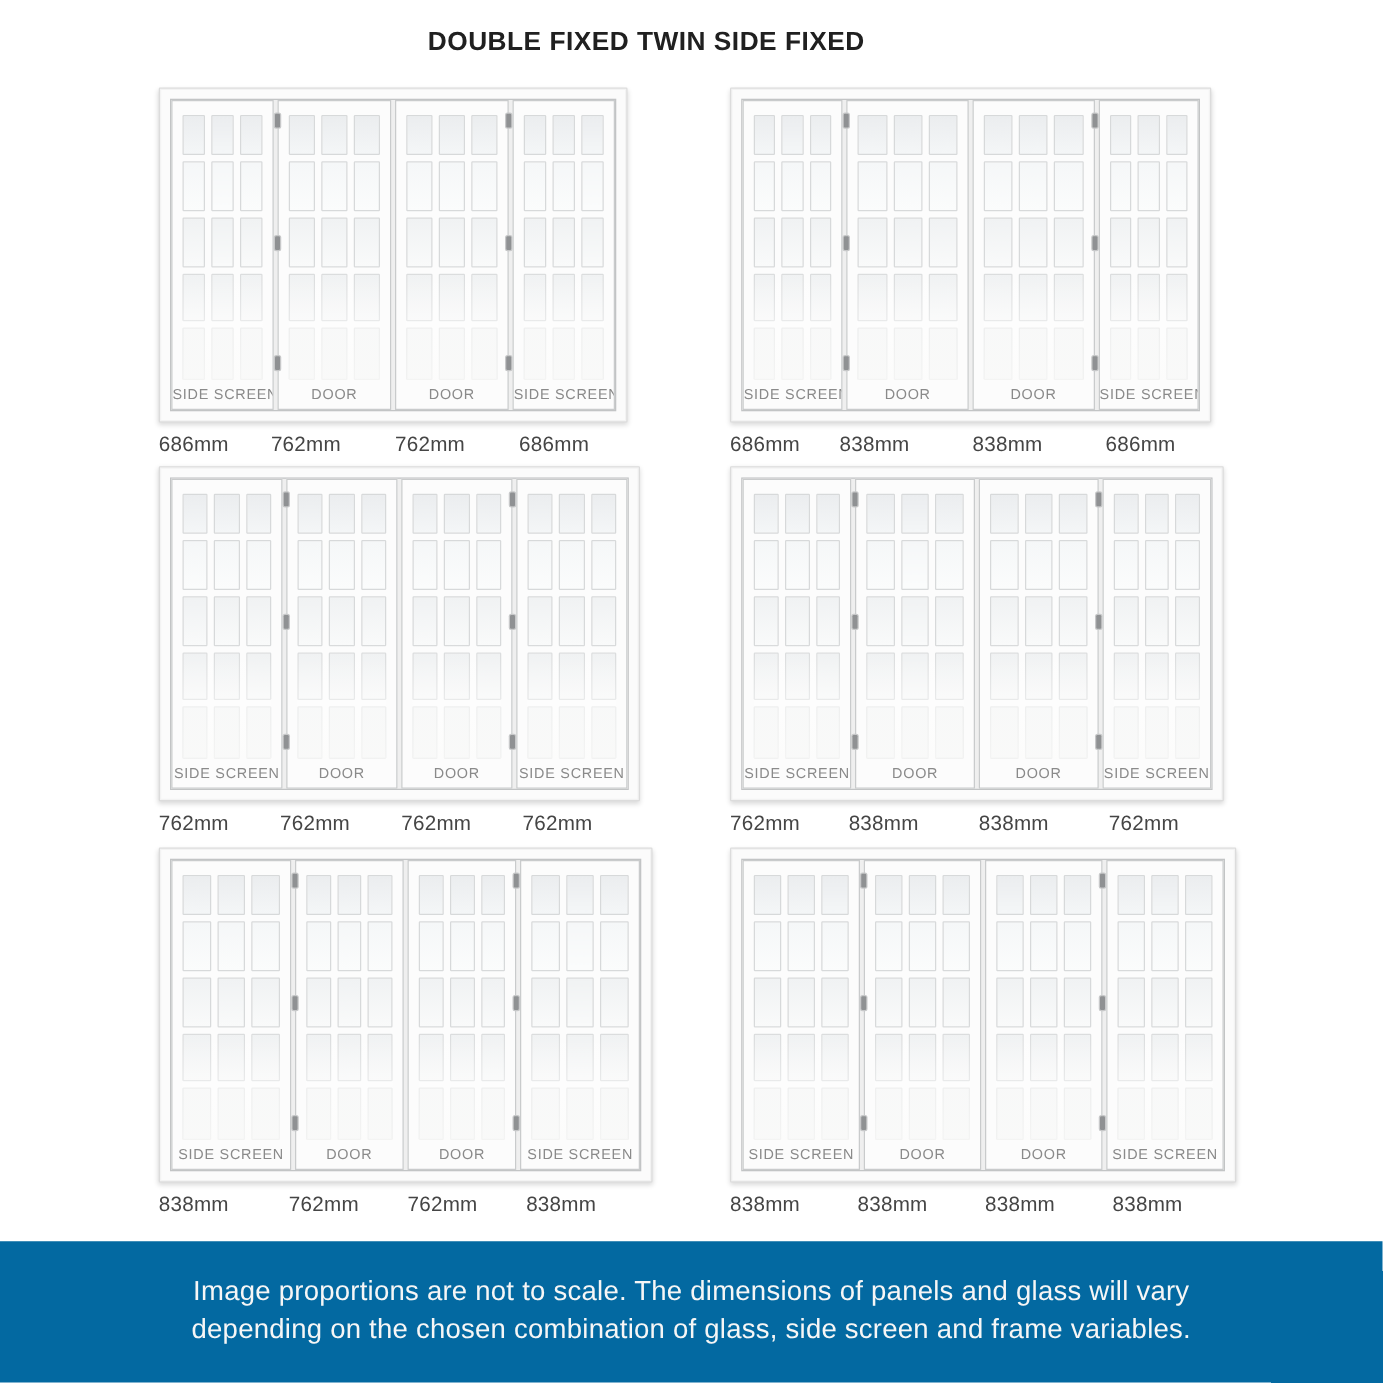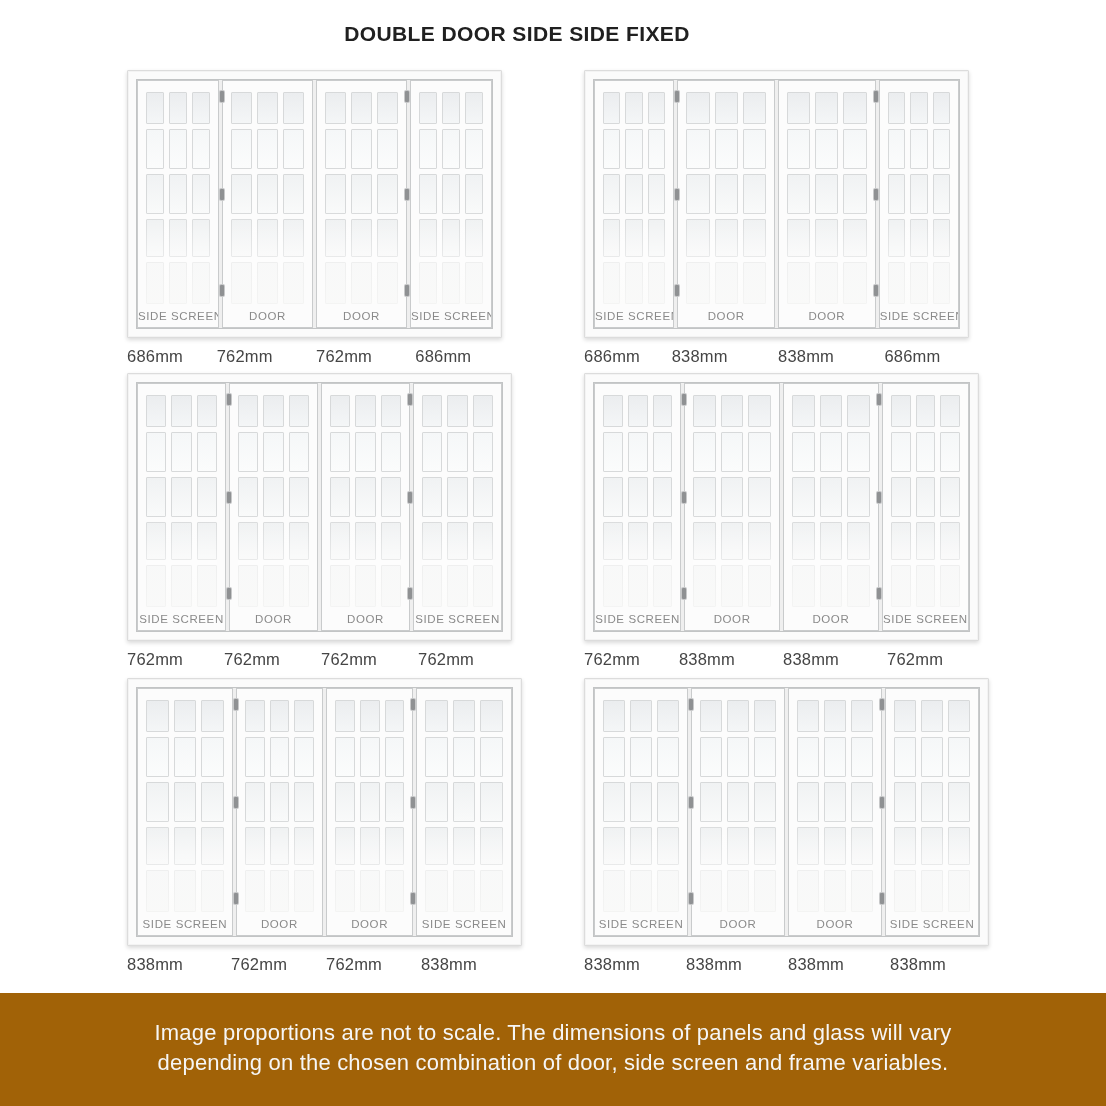--- a/index.html
+++ b/index.html
@@ -52,31 +52,31 @@
   }
   .h-left{left:-3px;} .h-right{right:-3px;}
   .h-t{top:4%;} .h-m{top:44%;} .h-b{top:83%;}
   .dims{display:flex;gap:3px;margin-top:9px;}
   .dim{
     text-align:left;color:#454545;font-size:16.5px;min-width:0;
     letter-spacing:.2px;
   }
   .footer{
     position:absolute;left:0;top:993px;width:1106px;height:113px;
-    background:#a16207;box-sizing:border-box;padding-top:25px;
+    background:#0369a1;box-sizing:border-box;padding-top:25px;
   }
   .footer p{
     margin:0;text-align:center;color:#f6f6f6;font-size:22px;line-height:30px;
     font-weight:400;letter-spacing:.2px;
   }
 </style>
 </head>
 <body>
 
-<h1 class="page-title">DOUBLE DOOR SIDE SIDE FIXED</h1>
+<h1 class="page-title">DOUBLE FIXED TWIN SIDE FIXED</h1>
 
 <div class="figures-area">
     <div class="figure" style="left: 127px; top: 70px; width: 375px;">
       <div class="frame">
         <div class="doors">
           <div class="panel" style="flex: 686 1 0px;">
             <div class="glass">
               <div class="pane"></div>
               <div class="pane"></div>
               <div class="pane"></div>
@@ -657,14 +657,14 @@
         <div class="dim" style="flex: 838 1 0px;">838mm</div>
         <div class="dim" style="flex: 838 1 0px;">838mm</div>
         <div class="dim" style="flex: 838 1 0px;">838mm</div>
         <div class="dim" style="flex: 838 1 0px;">838mm</div>
       </div>
     </div>
   </div>
 
 <div class="footer">
   <p>Image proportions are not to scale. The dimensions of panels and glass will vary</p>
-  <p>depending on the chosen combination of door, side screen and frame variables.</p>
+  <p>depending on the chosen combination of glass, side screen and frame variables.</p>
 </div>
 
 </body></html>

